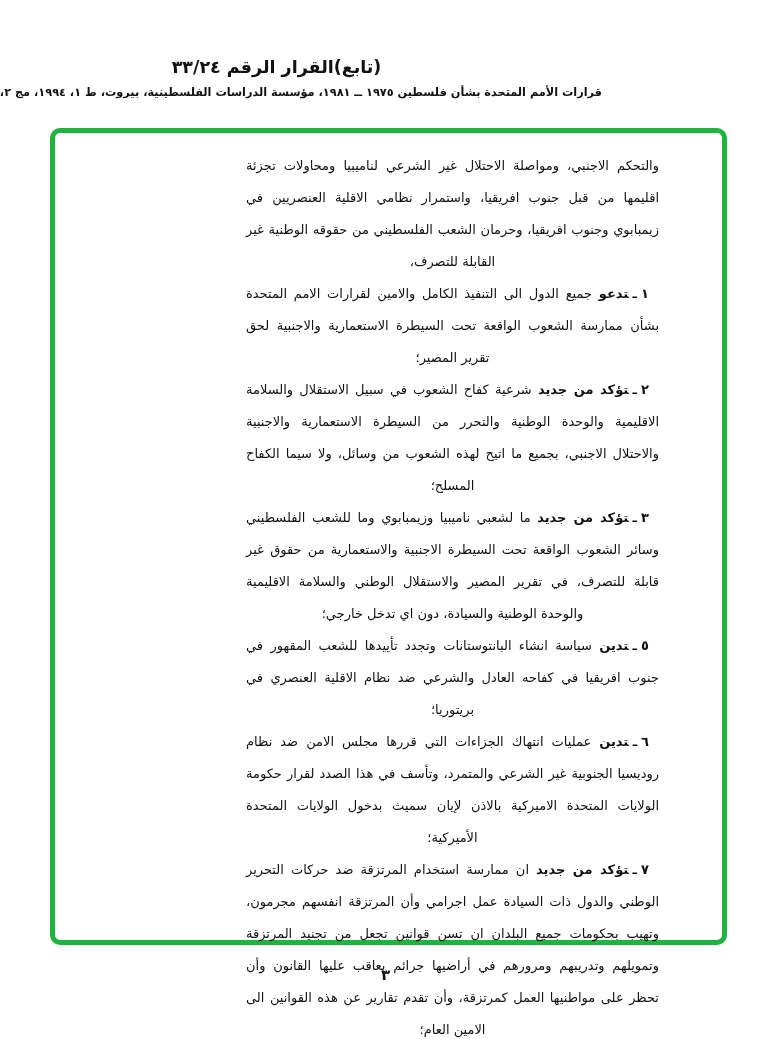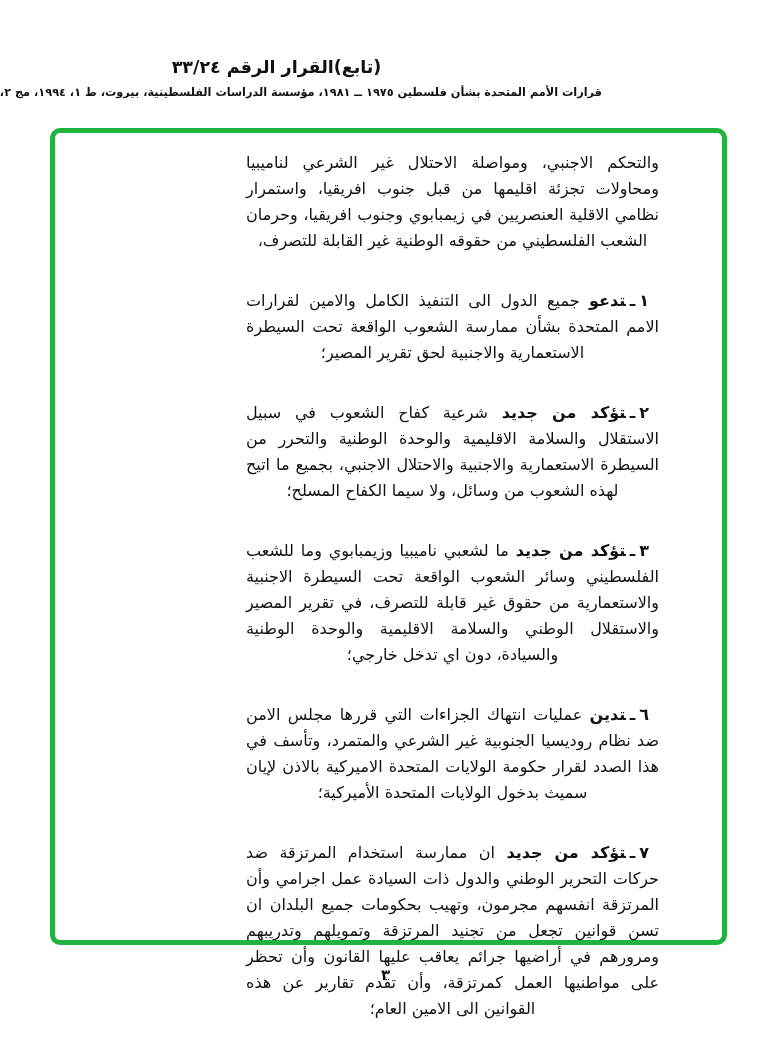--- a/index.html
+++ b/index.html
@@ -38,26 +38,26 @@
     background: transparent;
   }
   .doc-body {
     position: absolute;
     left: 246px; top: 150px;
     width: 413px;
     direction: rtl;
   }
   .doc-body p {
     margin: 0;
-    font-size: 16px;
-    line-height: 26px;
+    font-size: 13px;
+    line-height: 32px;
     text-align: justify;
     text-align-last: center;
   }
-  .doc-body p.item { text-indent: 10px; margin-top: 34px; }
+  .doc-body p.item { text-indent: 10px; }
   .doc-body .sep { margin: 0 4px; }
   .doc-body b { font-weight: bold; }
   .page-number {
     position: absolute;
     top: 966px; left: 0;
     width: 771px;
     text-align: center;
     font-size: 15px;
     font-weight: bold;
   }
@@ -78,20 +78,21 @@
 
     <p class="intro">والتحكم الاجنبي، ومواصلة الاحتلال غير الشرعي لناميبيا ومحاولات تجزئة اقليمها من قبل جنوب افريقيا، واستمرار نظامي الاقلية العنصريين في زيمبابوي وجنوب افريقيا، وحرمان الشعب الفلسطيني من حقوقه الوطنية غير القابلة للتصرف،</p>
 
     <p class="item"><b><span>١</span><span class="sep">ـ</span><span>تدعو</span></b> <span>جميع الدول الى التنفيذ الكامل والامين لقرارات الامم المتحدة بشأن ممارسة الشعوب الواقعة تحت السيطرة الاستعمارية والاجنبية لحق تقرير المصير؛</span></p>
 
     <p class="item"><b><span>٢</span><span class="sep">ـ</span><span>تؤكد من جديد</span></b> <span>شرعية كفاح الشعوب في سبيل الاستقلال والسلامة الاقليمية والوحدة الوطنية والتحرر من السيطرة الاستعمارية والاجنبية والاحتلال الاجنبي، بجميع ما اتيح لهذه الشعوب من وسائل، ولا سيما الكفاح المسلح؛</span></p>
 
     <p class="item"><b><span>٣</span><span class="sep">ـ</span><span>تؤكد من جديد</span></b> <span>ما لشعبي ناميبيا وزيمبابوي وما للشعب الفلسطيني وسائر الشعوب الواقعة تحت السيطرة الاجنبية والاستعمارية من حقوق غير قابلة للتصرف، في تقرير المصير والاستقلال الوطني والسلامة الاقليمية والوحدة الوطنية والسيادة، دون اي تدخل خارجي؛</span></p>
 
 
+    <p class="item"><b><span>٥</span><span class="sep">ـ</span><span>تدين</span></b> <span>سياسة انشاء البانتوستانات وتجدد تأييدها للشعب المقهور في جنوب افريقيا في كفاحه العادل والشرعي ضد نظام الاقلية العنصري في بريتوريا؛</span></p>
 
     <p class="item"><b><span>٦</span><span class="sep">ـ</span><span>تدين</span></b> <span>عمليات انتهاك الجزاءات التي قررها مجلس الامن ضد نظام روديسيا الجنوبية غير الشرعي والمتمرد، وتأسف في هذا الصدد لقرار حكومة الولايات المتحدة الاميركية بالاذن لإيان سميث بدخول الولايات المتحدة الأميركية؛</span></p>
 
     <p class="item"><b><span>٧</span><span class="sep">ـ</span><span>تؤكد من جديد</span></b> <span>ان ممارسة استخدام المرتزقة ضد حركات التحرير الوطني والدول ذات السيادة عمل اجرامي وأن المرتزقة انفسهم مجرمون، وتهيب بحكومات جميع البلدان ان تسن قوانين تجعل من تجنيد المرتزقة وتمويلهم وتدريبهم ومرورهم في أراضيها جرائم يعاقب عليها القانون وأن تحظر على مواطنيها العمل كمرتزقة، وأن تقدم تقارير عن هذه القوانين الى الامين العام؛</span></p>
 
   </main>
 
   <div class="page-number">٣</div>
 
 </div>

